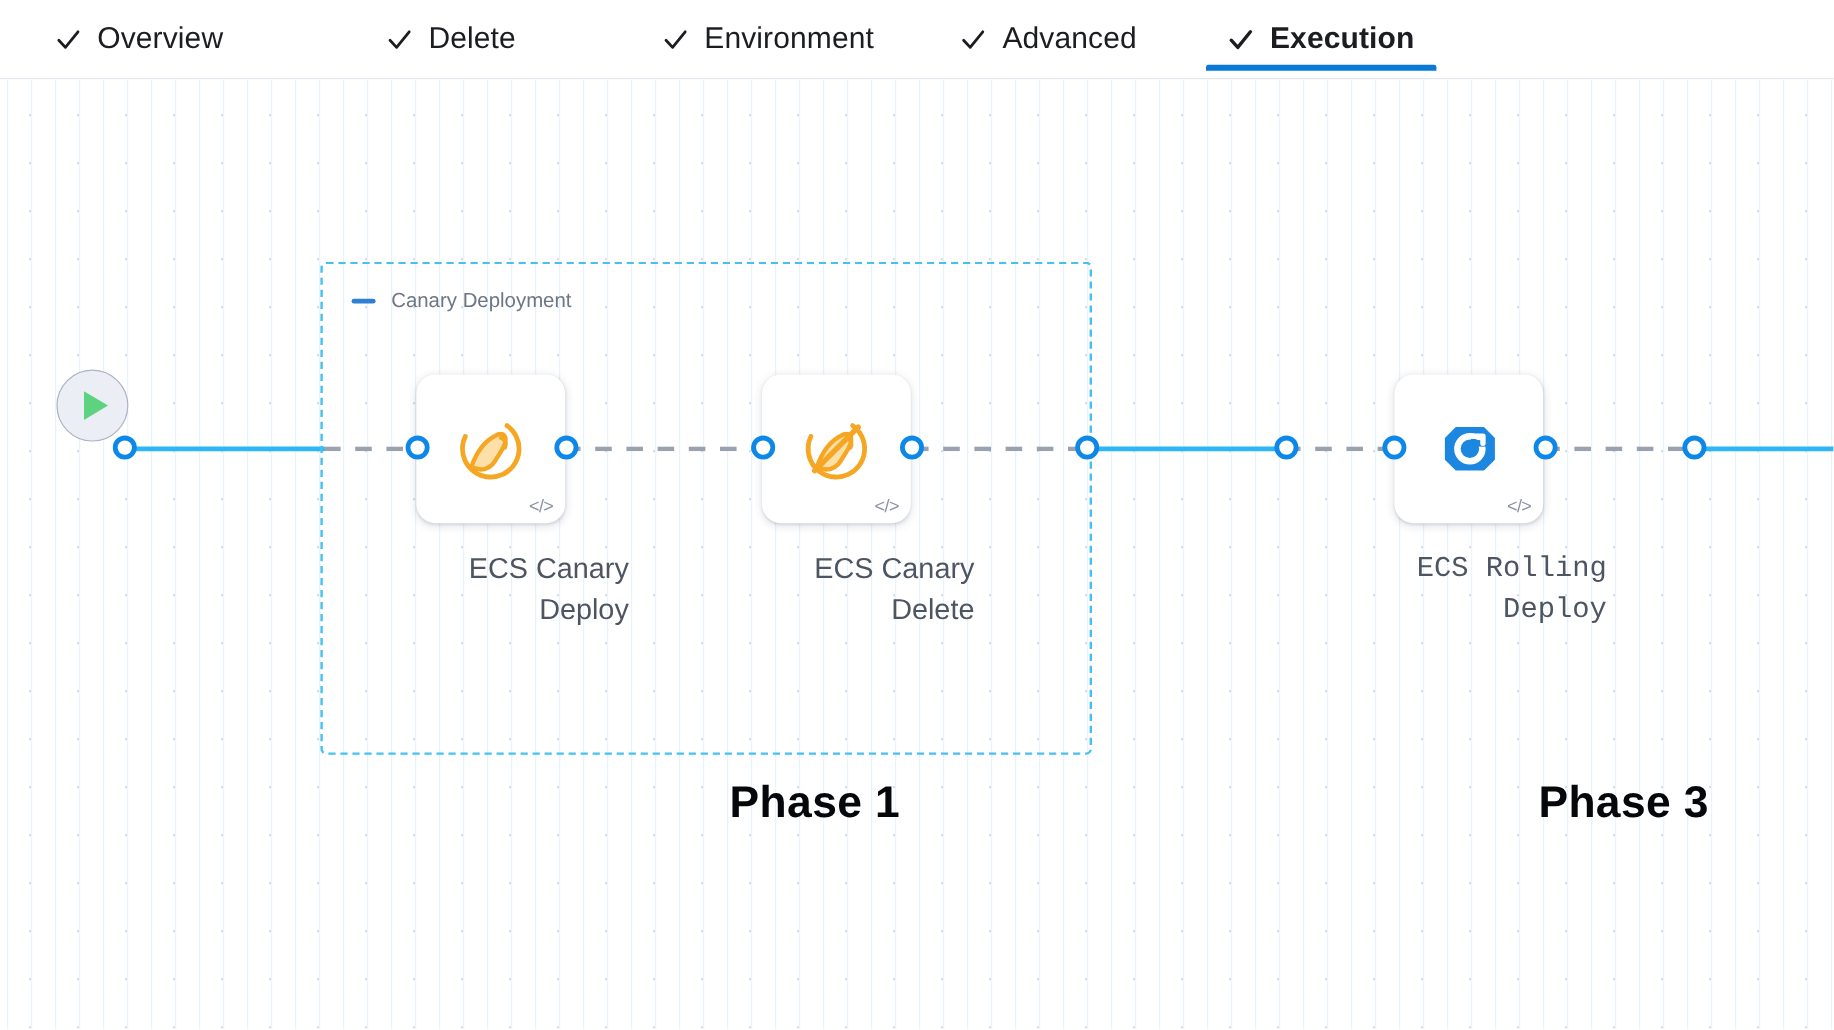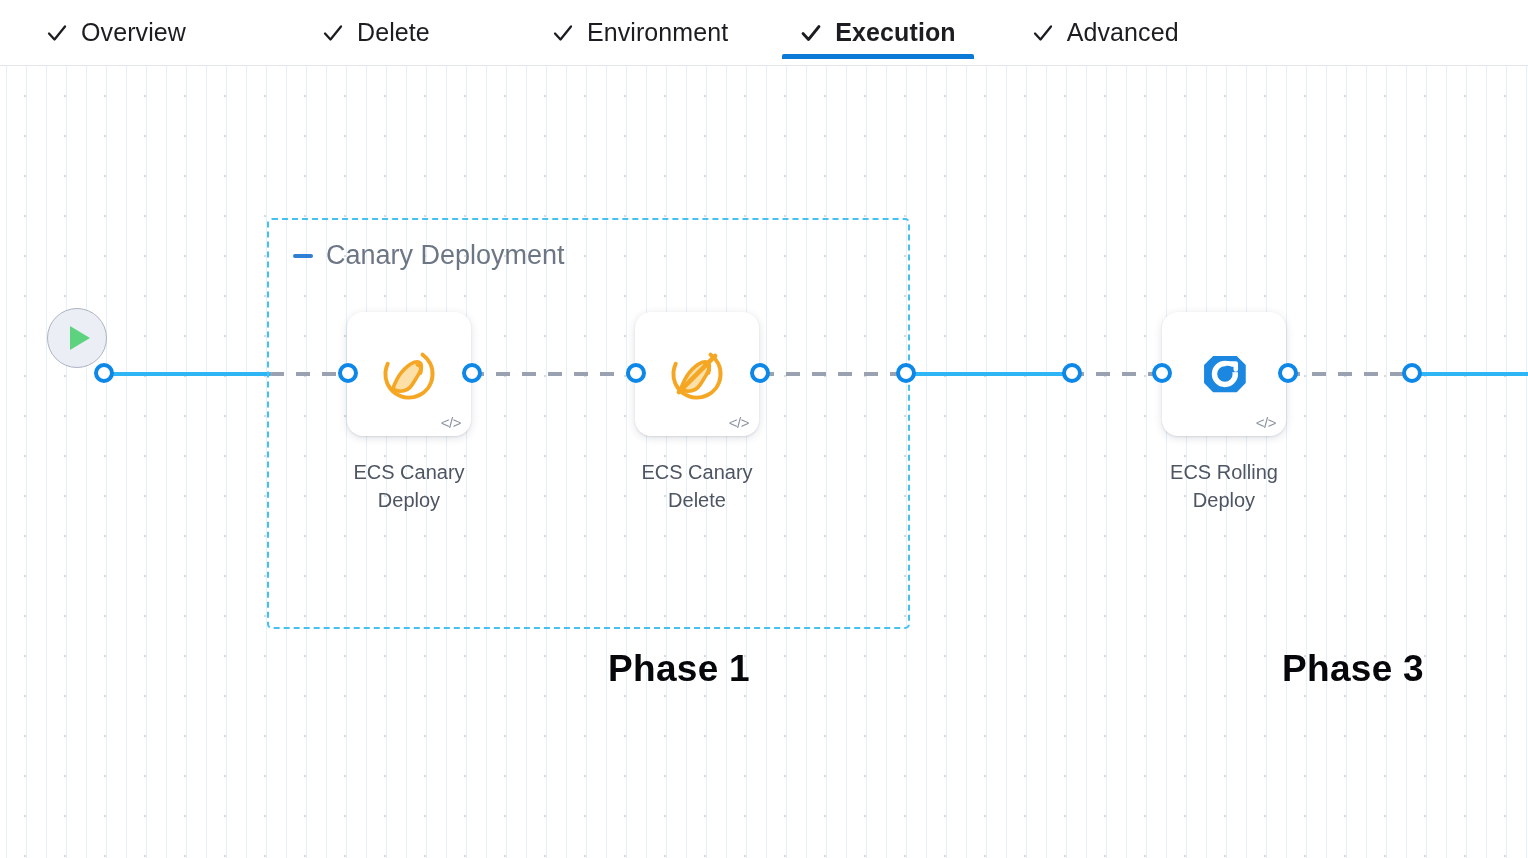--- a/index.html
+++ b/index.html
@@ -107,21 +107,21 @@
     white-space: nowrap;
   }
   .group-collapse {
     display: block;
     width: 20px; height: 4px;
     background: #2f7fd4;
     border-radius: 2px;
     flex: 0 0 20px;
   }
   .group-name {
-    font-size: 27px;
+    font-size: 17px;
     color: #6d7684;
     line-height: 1;
   }
 
   
   #group-canary { left: 267px; top: 152px; width: 643px; height: 411px; }
   
   #group-primary { left: 1070px; top: 152px; width: 343px; height: 411px; }
 
   
@@ -190,35 +190,35 @@
     font-size: 15px;
     color: #8b92a3;
     font-family: "Liberation Sans", sans-serif;
     letter-spacing: -0.5px;
     line-height: 1;
   }
 
   .node-label {
     position: absolute;
     width: 230px;
-    text-align: center;
-    font-size: 20px;
+    text-align: right;
+    font-size: 24px;
     line-height: 1.42;
     color: #4e5562;
     white-space: pre-line;
     z-index: 10;
   }
 
   
   #node-canary-deploy { left: 347px; top: 246px; }
   #label-canary-deploy { left: 294px; top: 392px; }
   #node-canary-delete  { left: 635px; top: 246px; }
   #label-canary-delete { left: 582px; top: 392px; }
   #node-rolling-deploy { left: 1162px; top: 246px; }
-  #label-rolling-deploy{ left: 1109px; top: 392px; }
+  #label-rolling-deploy{ left: 1109px; top: 392px; font-family: Liberation Mono, monospace; }
 
   
   .phase-label {
     position: absolute;
     text-align: right;
     font-size: 37px;
     font-weight: bold;
     color: #05070a;
     letter-spacing: 0.3px;
     white-space: nowrap;
@@ -254,36 +254,36 @@
 
     <div class="tab">
       <span class="tick">
         <svg viewBox="0 0 22 22" xmlns="http://www.w3.org/2000/svg">
           <path d="M3 11.5 L8.5 17.5 L19 4.5" fill="none" stroke="#1c1d21" stroke-width="2.3" stroke-linecap="round" stroke-linejoin="round"></path>
         </svg>
       </span>
       <span class="tlabel">Environment</span>
     </div>
 
+    <div class="tab">
+      <span class="tick">
+        <svg viewBox="0 0 22 22" xmlns="http://www.w3.org/2000/svg">
+          <path d="M3 11.5 L8.5 17.5 L19 4.5" fill="none" stroke="#1c1d21" stroke-width="2.3" stroke-linecap="round" stroke-linejoin="round"></path>
+        </svg>
+      </span>
+      <span class="tlabel">Advanced</span>
+    </div>
+
     <div class="tab active">
       <span class="tick">
         <svg viewBox="0 0 22 22" xmlns="http://www.w3.org/2000/svg">
           <path d="M3 11.5 L8.5 17.5 L19 4.5" fill="none" stroke="#1c1d21" stroke-width="2.8" stroke-linecap="round" stroke-linejoin="round"></path>
         </svg>
       </span>
       <span class="tlabel">Execution</span>
-    </div>
-
-    <div class="tab">
-      <span class="tick">
-        <svg viewBox="0 0 22 22" xmlns="http://www.w3.org/2000/svg">
-          <path d="M3 11.5 L8.5 17.5 L19 4.5" fill="none" stroke="#1c1d21" stroke-width="2.3" stroke-linecap="round" stroke-linejoin="round"></path>
-        </svg>
-      </span>
-      <span class="tlabel">Advanced</span>
     </div>
 
   </div>
 
   <div class="canvas">
 
     <div class="edge solid" style="left:104px; top:306px; width:168px;"></div>
 
     <div class="edge dashed" style="left:270px; top:306px; width:84px;"></div>
 

